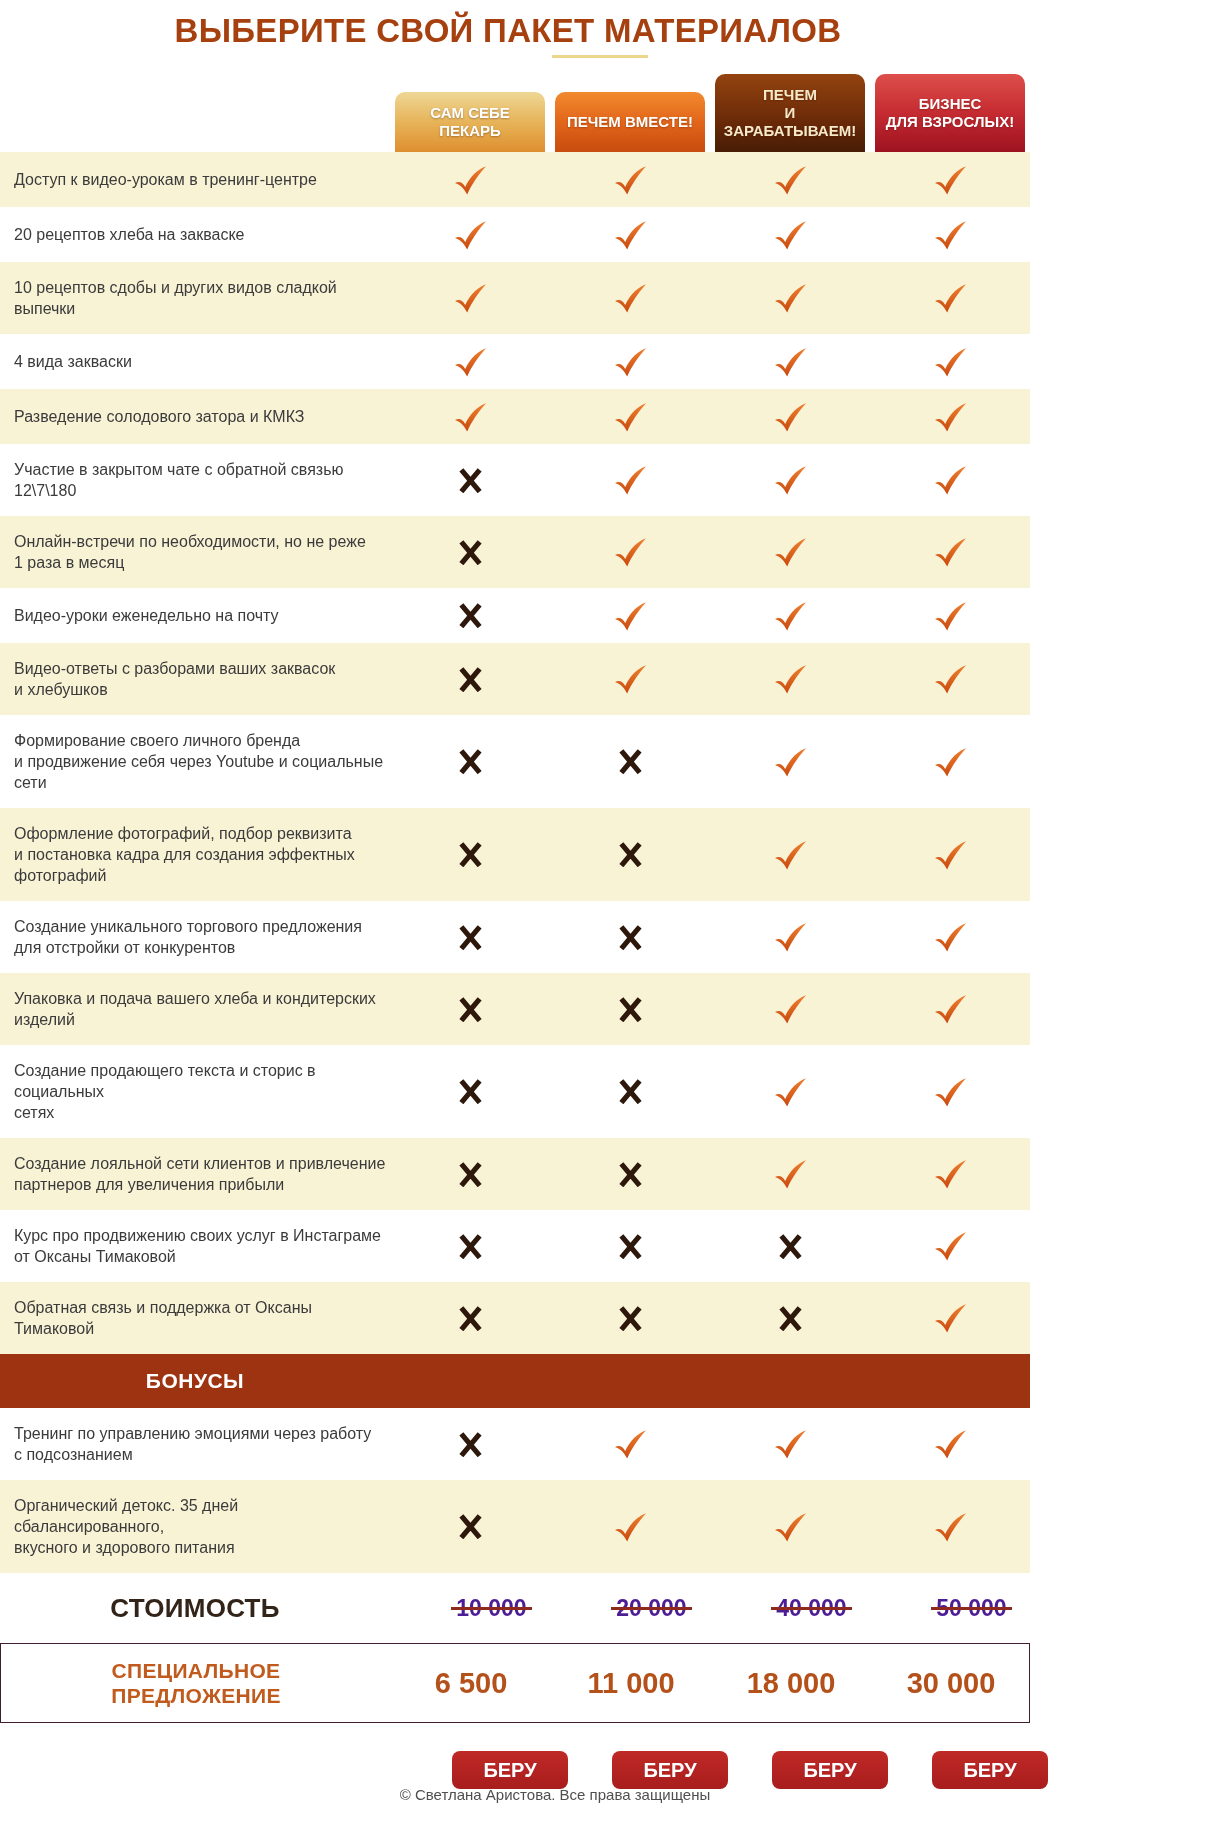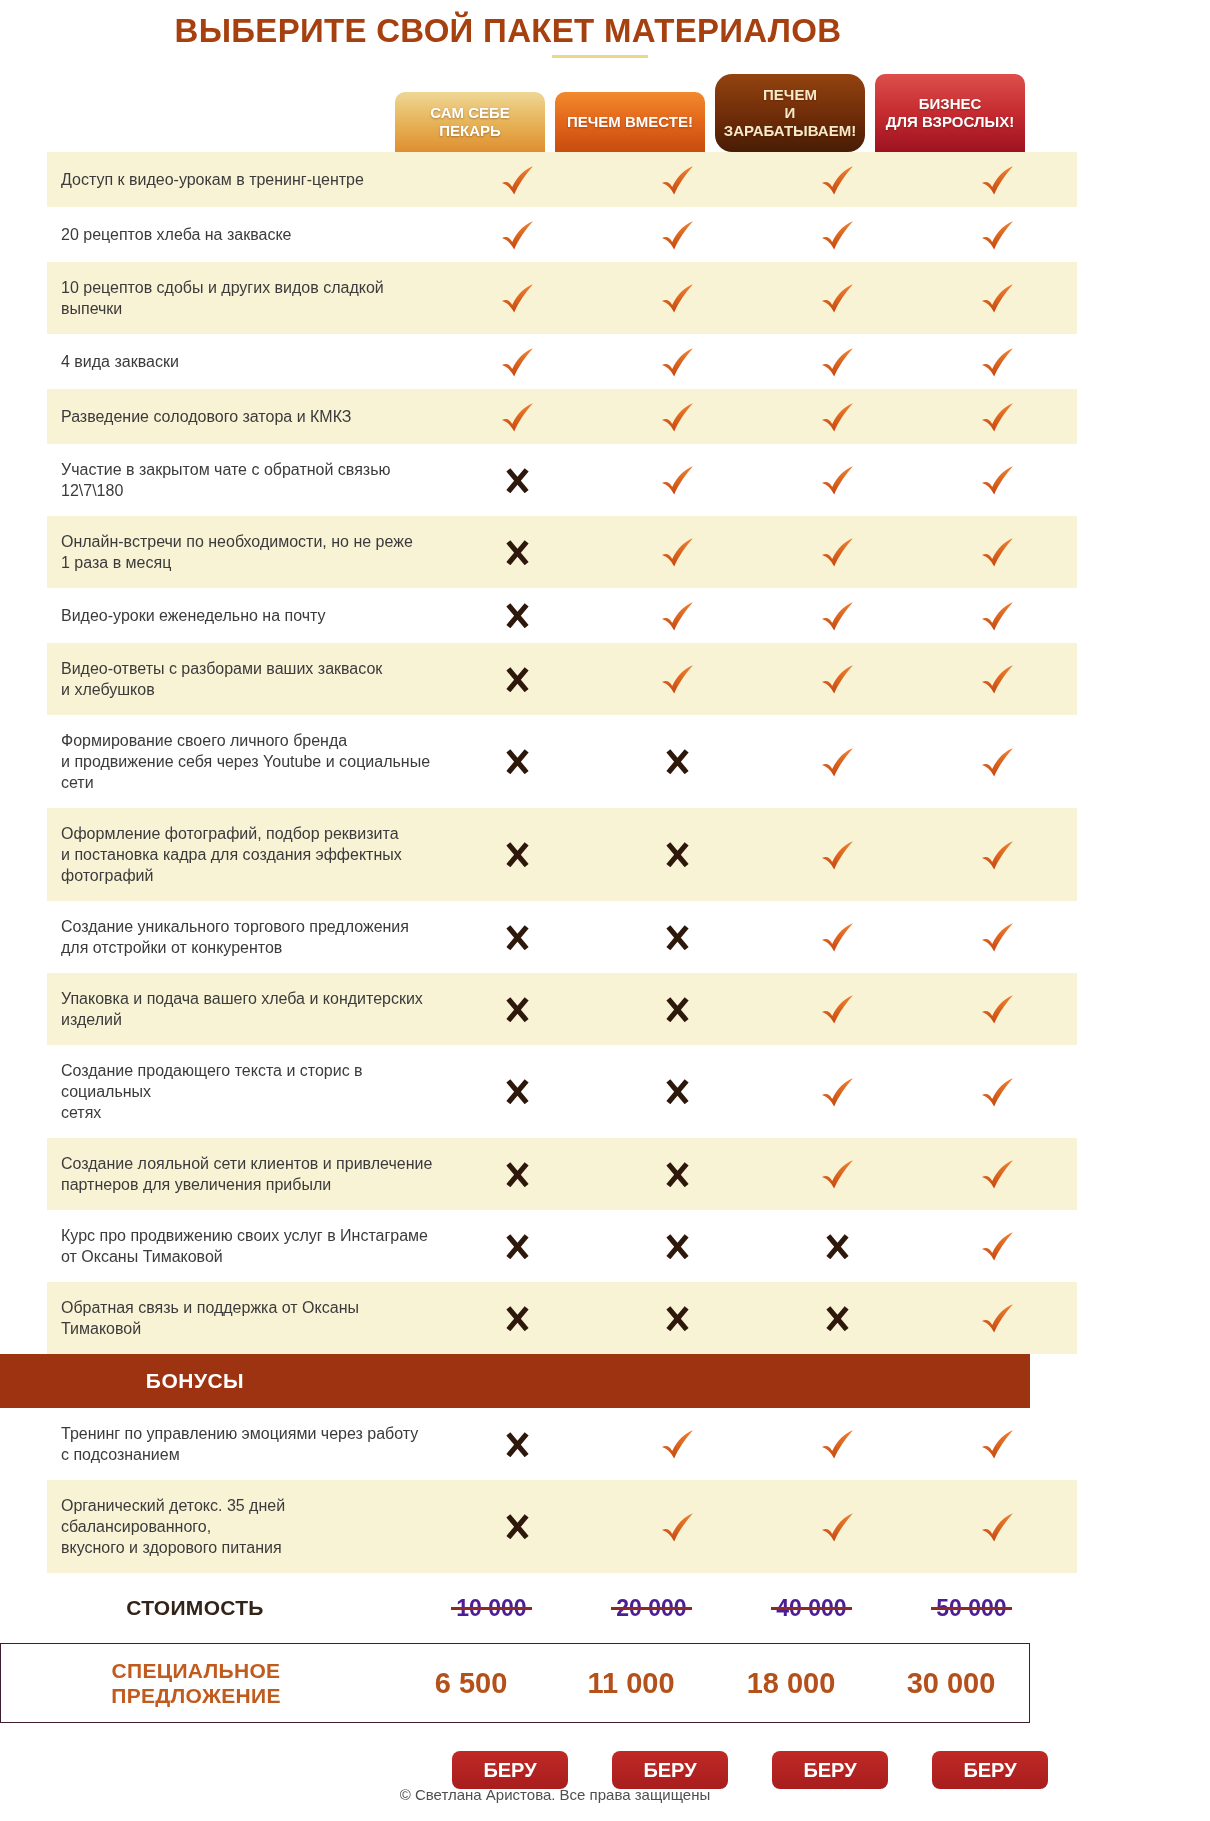--- a/index.html
+++ b/index.html
@@ -15,41 +15,41 @@
   .header-row { display:flex; width:1030px; height:84px; align-items:flex-end; margin-top:10px; }
   .spacer { width:390px; flex:none; }
   .tab-cell { width:160px; flex:none; display:flex; align-items:flex-end; justify-content:center; }
   .tab { width:150px; height:60px; border-radius:10px 10px 0 0; display:flex; align-items:center;
          justify-content:center; text-align:center; font-size:15px; font-weight:bold; color:#ffffff;
          line-height:18px; white-space:pre-line; padding:0 4px; box-sizing:border-box;
          text-shadow:0 1px 2px rgba(60,20,0,0.35); }
   .tab.lines2 { height:78px; }
   .tab-0 { background:linear-gradient(180deg,#eed795 0%,#e6b054 55%,#de8f30 100%); }
   .tab-1 { background:linear-gradient(180deg,#f28a2e 0%,#e2661a 50%,#c74c0e 100%); }
-  .tab-2 { background:linear-gradient(180deg,#93430f 0%,#6b2a08 60%,#471c05 100%); color:#f6e9c9;border-radius:17px; }
+  .tab-2 { background:linear-gradient(180deg,#93430f 0%,#6b2a08 60%,#471c05 100%); color:#f6e9c9; }
   .tab-3 { background:linear-gradient(180deg,#dd4f4b 0%,#c52b31 50%,#9d1220 100%); }
 
   
-  .frow { display:flex; width:1030px; min-height:55px; background:#ffffff;margin-left:47px; }
+  .frow { display:flex; width:1030px; min-height:55px; background:#ffffff; }
   .frow.odd { background:#f9f3d6; }
   .flabel { width:390px; flex:none; box-sizing:border-box; padding:15px 4px 15px 14px;
             font-size:16px; color:#3b3b3b; line-height:21px; white-space:pre-line;
             display:flex; align-items:center; }
   .cell { width:160px; flex:none; display:flex; align-items:center; justify-content:center; }
   svg.check { width:34px; height:30px; }
   svg.cross { width:25px; height:25px; }
 
   
   .bonus-bar { width:1030px; height:54px; background:#9e3312; display:flex; align-items:center; }
   .bonus-title { width:390px; text-align:center; color:#ffffff; font-size:21px; font-weight:bold;
                  letter-spacing:0.5px; }
 
   
   .cost-row { display:flex; width:1030px; height:70px; align-items:center; }
-  .cost-label { width:390px; flex:none; text-align:center; font-size:21px; font-weight:bold;
+  .cost-label { width:390px; flex:none; text-align:center; font-size:26px; font-weight:bold;
                 color:#33241a; letter-spacing:0.3px; }
   .old-price { position:relative; font-size:23px; font-weight:bold; color:#4c1d95;margin-left:43px; }
   .old-price::after { content:""; position:absolute; left:-5px; right:-5px; top:50%; height:3px;
                       margin-top:-1px; background:#8d2a1d; }
   .special-box { display:flex; width:1030px; height:80px; align-items:center; box-sizing:border-box;
                  border:1px solid #3f1d33; background:#ffffff; }
   .special-label { width:390px; flex:none; text-align:center; font-size:21px; font-weight:bold;
                    color:#c05a1d; line-height:25px; white-space:pre-line; letter-spacing:0.3px; }
   .special-price { font-size:29px; font-weight:bold; color:#b4501a; }
 

